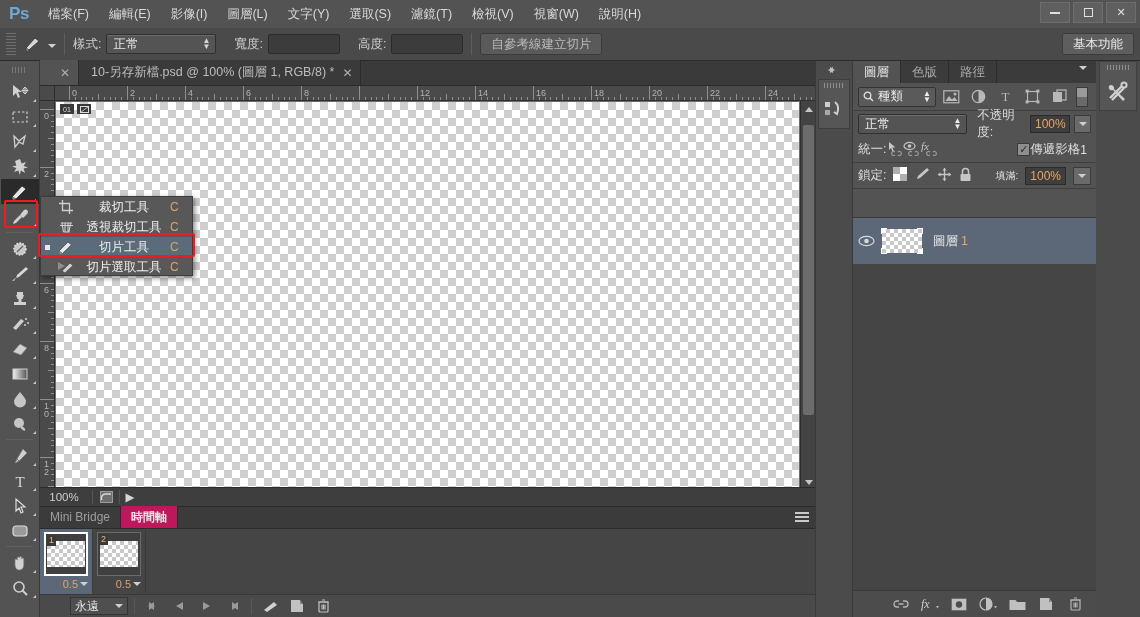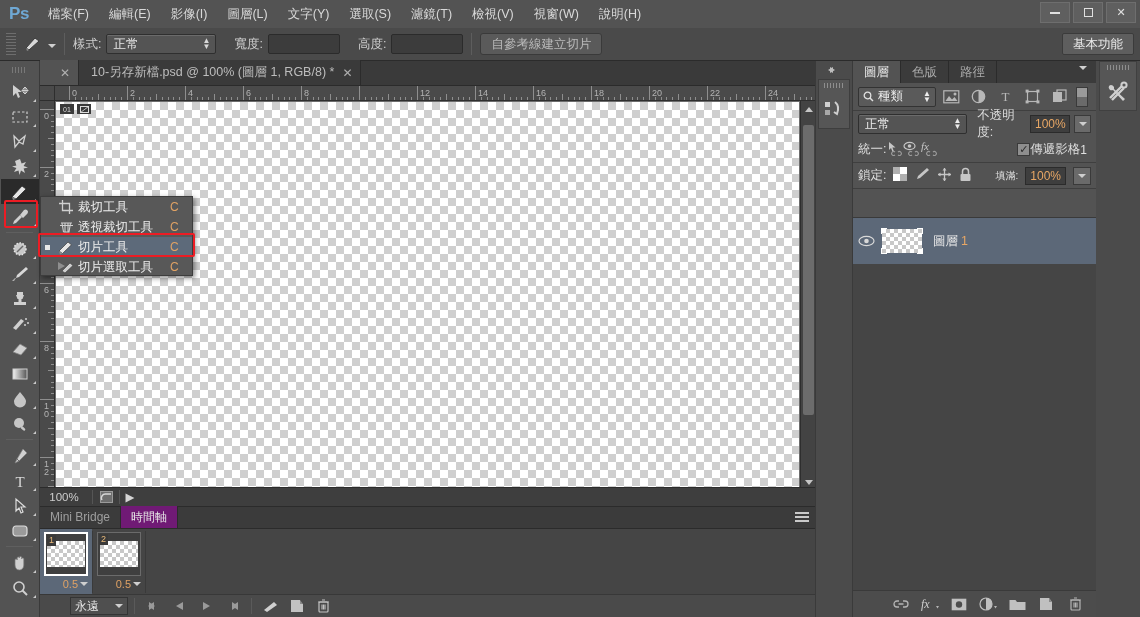--- a/index.html
+++ b/index.html
@@ -168,21 +168,21 @@
 
   
   .timeline {
     position: absolute; left: 40px; top: 506px; width: 775px; height: 111px;
     background: #454545; border-top: 1px solid #2b2b2b;
   }
   .tl-tabs { position: absolute; left: 0; top: 0; height: 22px; width: 100%;
     background: #3b3b3b; display: flex; align-items: flex-end; border-bottom: 1px solid #2b2b2b; }
   .tl-tab { height: 22px; padding: 0 10px; display: flex; align-items: center;
     font-size: 12px; color: #9e9e9e; border-right: 1px solid #2b2b2b; }
-  .tl-tab.active { background: #701a75; color: #e6e6e6; }
+  .tl-tab.active { background: #be185d; color: #e6e6e6; font-weight: bold; }
   .tl-menu { position: absolute; right: 6px; top: 5px; width: 14px; height: 11px; }
   .tl-menu .ln { height: 2px; background: #c9c9c9; margin-bottom: 2px; }
 
   .frames { position: absolute; left: 0; top: 22px; right: 0; height: 66px; background: #454545; display: flex; }
   .frame { width: 52px; padding: 3px 4px 0 4px; position: relative; }
   .frame.sel { background: #5c6878; }
   .frame .thumb-box {
     width: 44px; height: 44px; background: #3f3f3f; border: 1px solid #6b6b6b;
     position: relative; display:flex; align-items:center; justify-content:center;
   }
@@ -296,21 +296,21 @@
   .flyout {
     position: absolute; left: 40px; top: 196px; width: 153px; height: 80px;
     background: #585858; border: 1px solid #3d3d3d; box-shadow: 2px 2px 5px rgba(0,0,0,.45);
     z-index: 50;
   }
   .fl-item { height: 20px; display: flex; align-items: center; font-size: 12.5px; color: #ededed; position: relative; }
   .fl-item.sel { background: #5d6a7a; }
   .fl-bullet { width: 13px; display: flex; align-items: center; justify-content: center; }
   .fl-bullet .dot { width: 5px; height: 5px; background: #e8e8e8; }
   .fl-ico { width: 24px; display: flex; align-items: center; justify-content: center; }
-  .fl-label { flex: 1; white-space: nowrap; }
+  .fl-label { flex: 1; white-space: nowrap; text-align: center; }
   .fl-key { width: 22px; color: #e0a264; font-size: 12px; }
   .flyout-hl {
     position: absolute; left: 38px; top: 233px; width: 157px; height: 24px;
     border: 2px solid #ed1c24; border-radius: 2px; z-index: 60; pointer-events: none;
   }
 </style>
 </head>
 <body>
 
 <div id="app">

